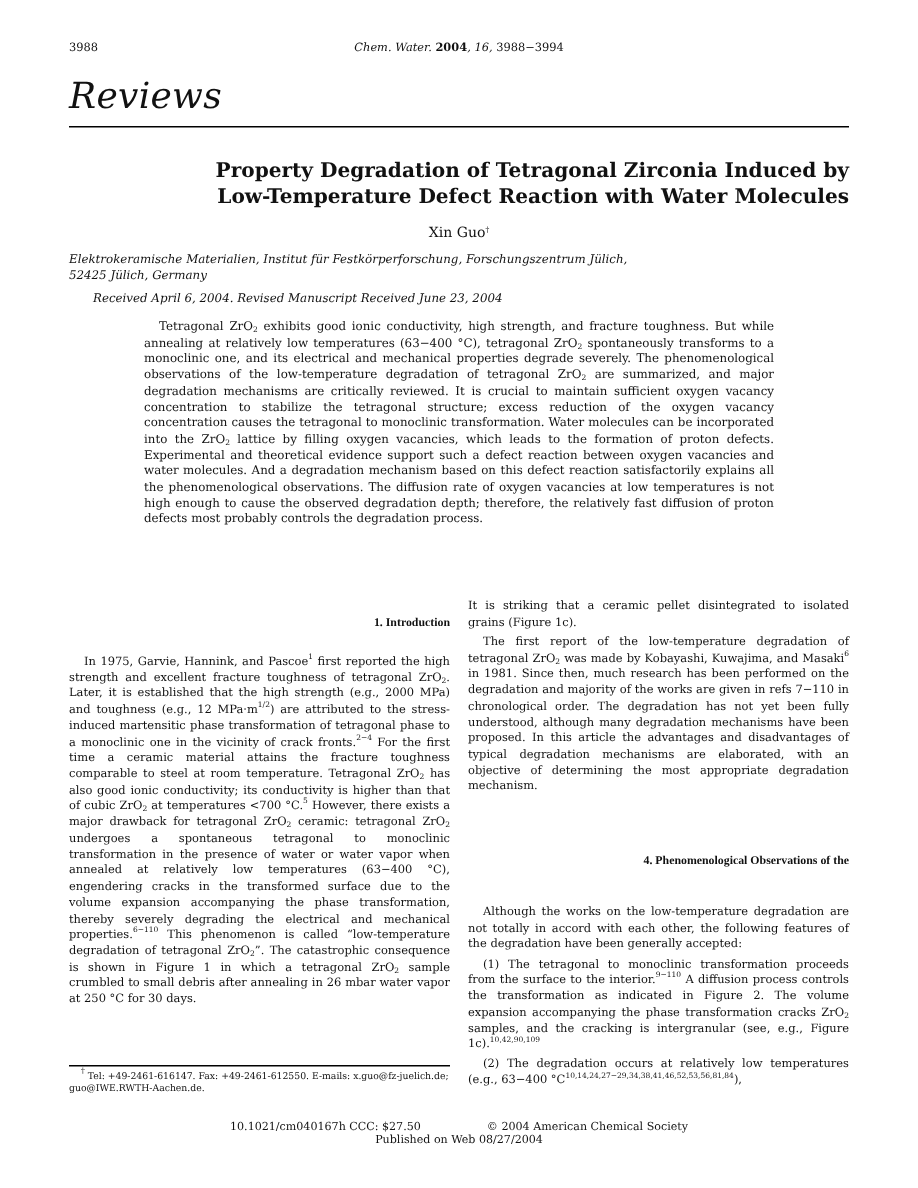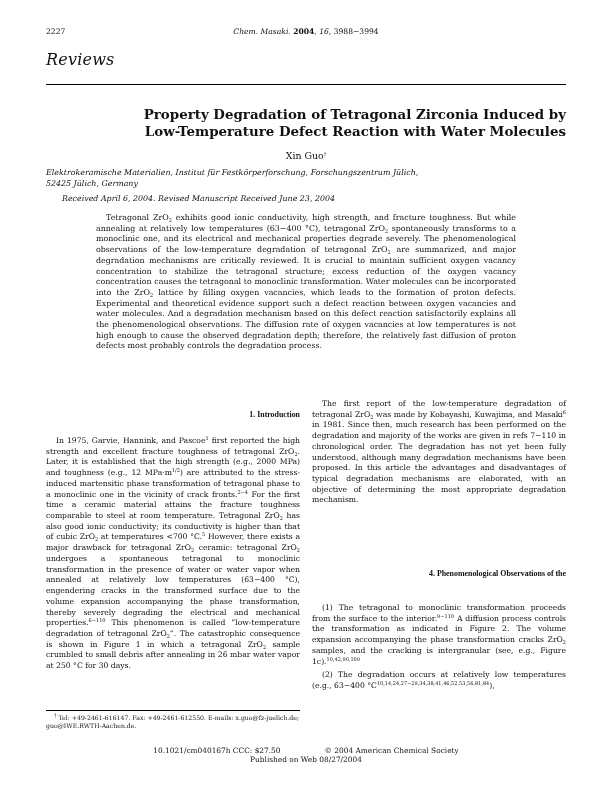--- a/index.html
+++ b/index.html
@@ -3,21 +3,21 @@
 <meta charset="utf-8">
 <style>
   html, body { margin: 0; padding: 0; background: #ffffff; }
   body { width: 612px; height: 792px; position: relative; overflow: hidden;
          font-family: "DejaVu Serif", "Liberation Serif", serif; color: #111; }
   .abs { position: absolute; }
   .running-head { top: 27px; left: 46px; right: 46px; height: 12px; font-size: 7.6px; }
   .page-num { position: absolute; left: 0; top: 0; }
   .journal-ref { position: absolute; left: 0; right: 0; text-align: center; font-style: italic; }
   .journal-ref b { font-style: normal; }
-  .section-label { top: 50px; left: 46px; font-size: 16px; font-style: italic; font-family: "DejaVu Serif", serif; letter-spacing: 0.2px; }
+  .section-label { top: 50px; left: 46px; font-size: 24px; font-style: italic; font-family: "DejaVu Serif", serif; letter-spacing: 0.2px; }
   .section-rule { top: 84px; left: 46px; width: 520px; height: 1px; background: #000; }
   .title { top: 106px; left: 46px; width: 520px; text-align: right; font-weight: bold; font-size: 13.4px; line-height: 17px; }
   .author { top: 150px; left: 46px; width: 520px; text-align: center; font-size: 9.4px; }
   .affil { top: 168px; left: 46px; width: 520px; text-align: left; font-size: 7.9px; font-style: italic; line-height: 10.5px; }
   .received { top: 194px; left: 62px; width: 520px; font-size: 7.9px; font-style: italic; }
   .abstract { top: 213px; left: 96px; width: 420px; font-size: 7.9px; line-height: 10.7px; text-align: justify; text-indent: 10px; }
   .col { font-size: 7.65px; line-height: 10.72px; text-align: justify; }
   .col-left { top: 436px; left: 46px; width: 254px; }
   .col-right { top: 399px; left: 312px; width: 254px; }
   .col p { margin: 0; text-indent: 10px; }
@@ -30,23 +30,23 @@
   sub { font-size: 5px; line-height: 0; vertical-align: -1.5px; }
   .footnote-rule { top: 710px; left: 46px; width: 254px; height: 1px; background: #000; }
   .footnote { top: 714px; left: 46px; width: 254px; font-size: 6.2px; line-height: 8.2px; text-indent: 8px; }
   .bottom-info { top: 746px; left: 46px; width: 520px; text-align: center; font-size: 7.4px; line-height: 9.4px; }
   .bottom-info span { margin: 0 22px; }
 </style>
 </head>
 <body>
 
 <div class="abs running-head">
-  <span class="page-num">2227</span>
+  <span class="page-num">3988</span>
   <div class="journal-ref">
-    <span>Chem. Masaki.</span>
+    <span>Chem. Water.</span>
     <b>2004</b>,
     <span>16</span>,
     <span style="font-style:normal">3988−3994</span>
   </div>
 </div>
 
 <div class="abs section-label">Reviews</div>
 <div class="abs section-rule"></div>
 
 <div class="abs title">
@@ -64,28 +64,30 @@
 
 <div class="abs abstract"><span>Tetragonal ZrO</span><sub>2</sub><span> exhibits good ionic conductivity, high strength, and fracture toughness. But while annealing at relatively low temperatures (63−400 °C), tetragonal ZrO</span><sub>2</sub><span> spontaneously transforms to a monoclinic one, and its electrical and mechanical properties degrade severely. The phenomenological observations of the low-temperature degradation of tetragonal ZrO</span><sub>2</sub><span> are summarized, and major degradation mechanisms are critically reviewed. It is crucial to maintain sufficient oxygen vacancy concentration to stabilize the tetragonal structure; excess reduction of the oxygen vacancy concentration causes the tetragonal to monoclinic transformation. Water molecules can be incorporated into the ZrO</span><sub>2</sub><span> lattice by filling oxygen vacancies, which leads to the formation of proton defects. Experimental and theoretical evidence support such a defect reaction between oxygen vacancies and water molecules. And a degradation mechanism based on this defect reaction satisfactorily explains all the phenomenological observations. The diffusion rate of oxygen vacancies at low temperatures is not high enough to cause the observed degradation depth; therefore, the relatively fast diffusion of proton defects most probably controls the degradation process.</span></div>
 
 <div class="abs heading intro-heading">1. Introduction</div>
 
 <div class="abs col col-left">
   <p><span>In 1975, Garvie, Hannink, and Pascoe</span><sup>1</sup><span> first reported the high strength and excellent fracture toughness of tetragonal ZrO</span><sub>2</sub><span>. Later, it is established that the high strength (e.g., 2000 MPa) and toughness (e.g., 12 MPa·m</span><sup>1/2</sup><span>) are attributed to the stress-induced martensitic phase transformation of tetragonal phase to a monoclinic one in the vicinity of crack fronts.</span><sup>2−4</sup><span> For the first time a ceramic material attains the fracture toughness comparable to steel at room temperature. Tetragonal ZrO</span><sub>2</sub><span> has also good ionic conductivity; its conductivity is higher than that of cubic ZrO</span><sub>2</sub><span> at temperatures &lt;700 °C.</span><sup>5</sup><span> However, there exists a major drawback for tetragonal ZrO</span><sub>2</sub><span> ceramic:  tetragonal ZrO</span><sub>2</sub><span> undergoes a spontaneous tetragonal to monoclinic transformation in the presence of water or water vapor when annealed at relatively low temperatures (63−400 °C), engendering cracks in the transformed surface due to the volume expansion accompanying the phase transformation, thereby severely degrading the electrical and mechanical properties.</span><sup>6−110</sup><span> This phenomenon is called “low-temperature degradation of tetragonal ZrO</span><sub>2</sub><span>”. The catastrophic consequence is shown in Figure 1 in which a tetragonal ZrO</span><sub>2</sub><span> sample crumbled to small debris after annealing in 26 mbar water vapor at 250 °C for 30 days.</span></p>
 </div>
 
 <div class="abs col col-right">
+  <p class="noindent">It is striking that a ceramic pellet disintegrated to isolated grains (Figure 1c).</p>
   <p><span>The first report of the low-temperature degradation of tetragonal ZrO</span><sub>2</sub><span> was made by Kobayashi, Kuwajima, and Masaki</span><sup>6</sup><span> in 1981. Since then, much research has been performed on the degradation and majority of the works are given in refs 7−110 in chronological order. The degradation has not yet been fully understood, although many degradation mechanisms have been proposed. In this article the advantages and disadvantages of typical degradation mechanisms are elaborated, with an objective of determining the most appropriate degradation mechanism.</span></p>
 </div>
 
 <div class="abs heading sec2-heading">
   <div>4. Phenomenological Observations of the</div>
 </div>
 
 <div class="abs col" style="top:603px; left:312px; width:254px;">
+  <p>Although the works on the low-temperature degradation are not totally in accord with each other, the following features of the degradation have been generally accepted:</p>
   <p><span>(1) The tetragonal to monoclinic transformation proceeds from the surface to the interior.</span><sup>9−110</sup><span> A diffusion process controls the transformation as indicated in Figure 2. The volume expansion accompanying the phase transformation cracks ZrO</span><sub>2</sub><span> samples, and the cracking is intergranular (see, e.g., Figure 1c).</span><sup>10,42,90,109</sup></p>
   <p><span>(2) The degradation occurs at relatively low temperatures (e.g., 63−400 °C</span><sup>10,14,24,27−29,34,38,41,46,52,53,56,81,84</sup><span>),</span></p>
 </div>
 
 <div class="abs footnote-rule"></div>
 <div class="abs footnote"><sup>†</sup><span> Tel: +49-2461-616147. Fax: +49-2461-612550. E-mails: x.guo@fz-juelich.de; guo@IWE.RWTH-Aachen.de.</span></div>
 
 <div class="abs bottom-info">
   <div><span>10.1021/cm040167h CCC: $27.50</span><span>© 2004 American Chemical Society</span></div>
   <div>Published on Web 08/27/2004</div>

